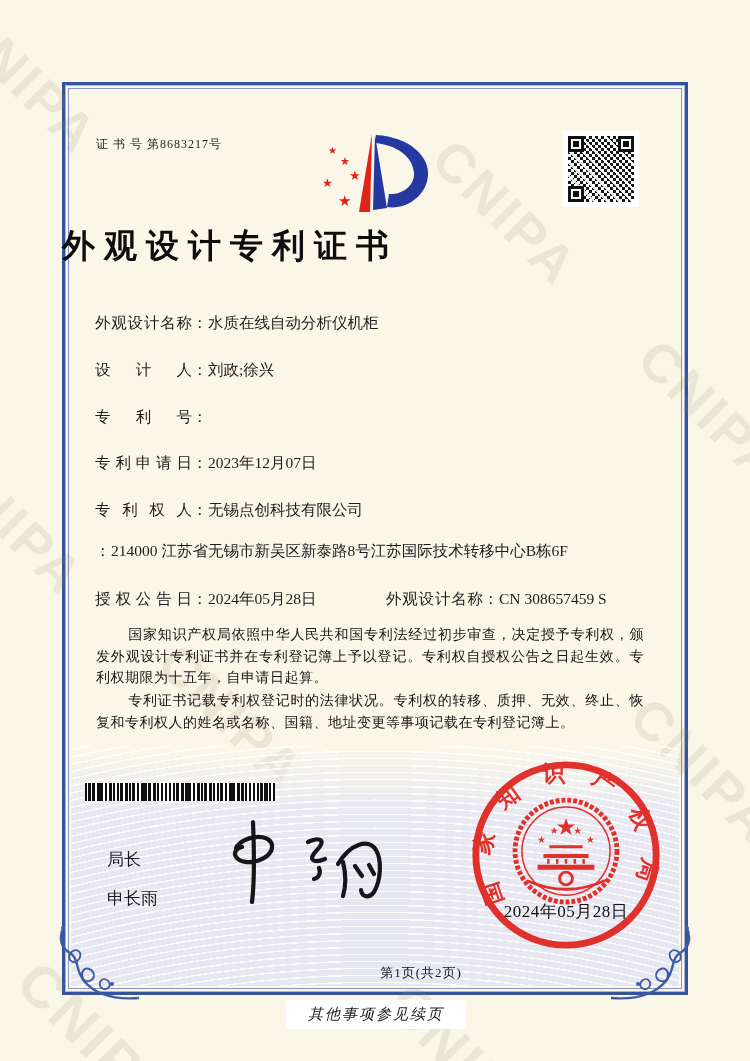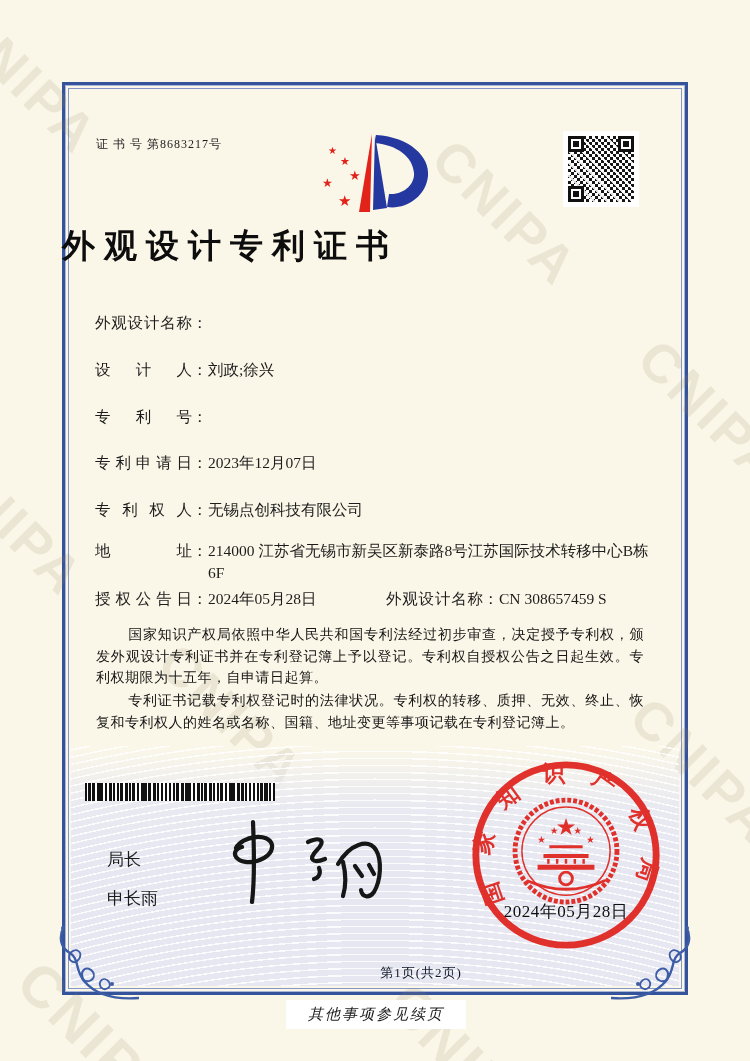--- a/index.html
+++ b/index.html
@@ -158,20 +158,21 @@
     <div class="finder f-tr"></div>
     <div class="finder f-bl"></div>
   </div>
 </div>
 
 <div class="title">外观设计专利证书</div>
 
 <div class="frow" style="top:312px;">
   <span class="fl">外观设计名称</span>
     <span class="fc">：</span>
+    <span class="fv">水质在线自动分析仪机柜</span>
 </div>
 <div class="frow" style="top:359px;">
   <span class="fl">设计人</span>
     <span class="fc">：</span>
     <span class="fv">刘政;徐兴</span>
 </div>
 <div class="frow" style="top:406px;">
   <span class="fl">专利号</span>
     <span class="fc">：</span>
 </div>
@@ -179,21 +180,20 @@
   <span class="fl">专利申请日</span>
     <span class="fc">：</span>
     <span class="fv">2023年12月07日</span>
 </div>
 <div class="frow" style="top:499px;">
   <span class="fl">专利权人</span>
     <span class="fc">：</span>
     <span class="fv">无锡点创科技有限公司</span>
 </div>
 <div class="frow" style="top:540px;">
-  <span class="fl">地址</span>
     <span class="fc">：</span>
     <span class="fv">214000 江苏省无锡市新吴区新泰路8号江苏国际技术转移中心B栋6F</span>
 </div>
 <div class="frow" style="top:588px;">
   <span class="fl">授权公告日</span>
     <span class="fc">：</span>
     <span class="fv fv-fixed">2024年05月28日</span>
   <span class="pair2">
       <span class="fl">外观设计名称</span>
       <span class="fc">：</span>

